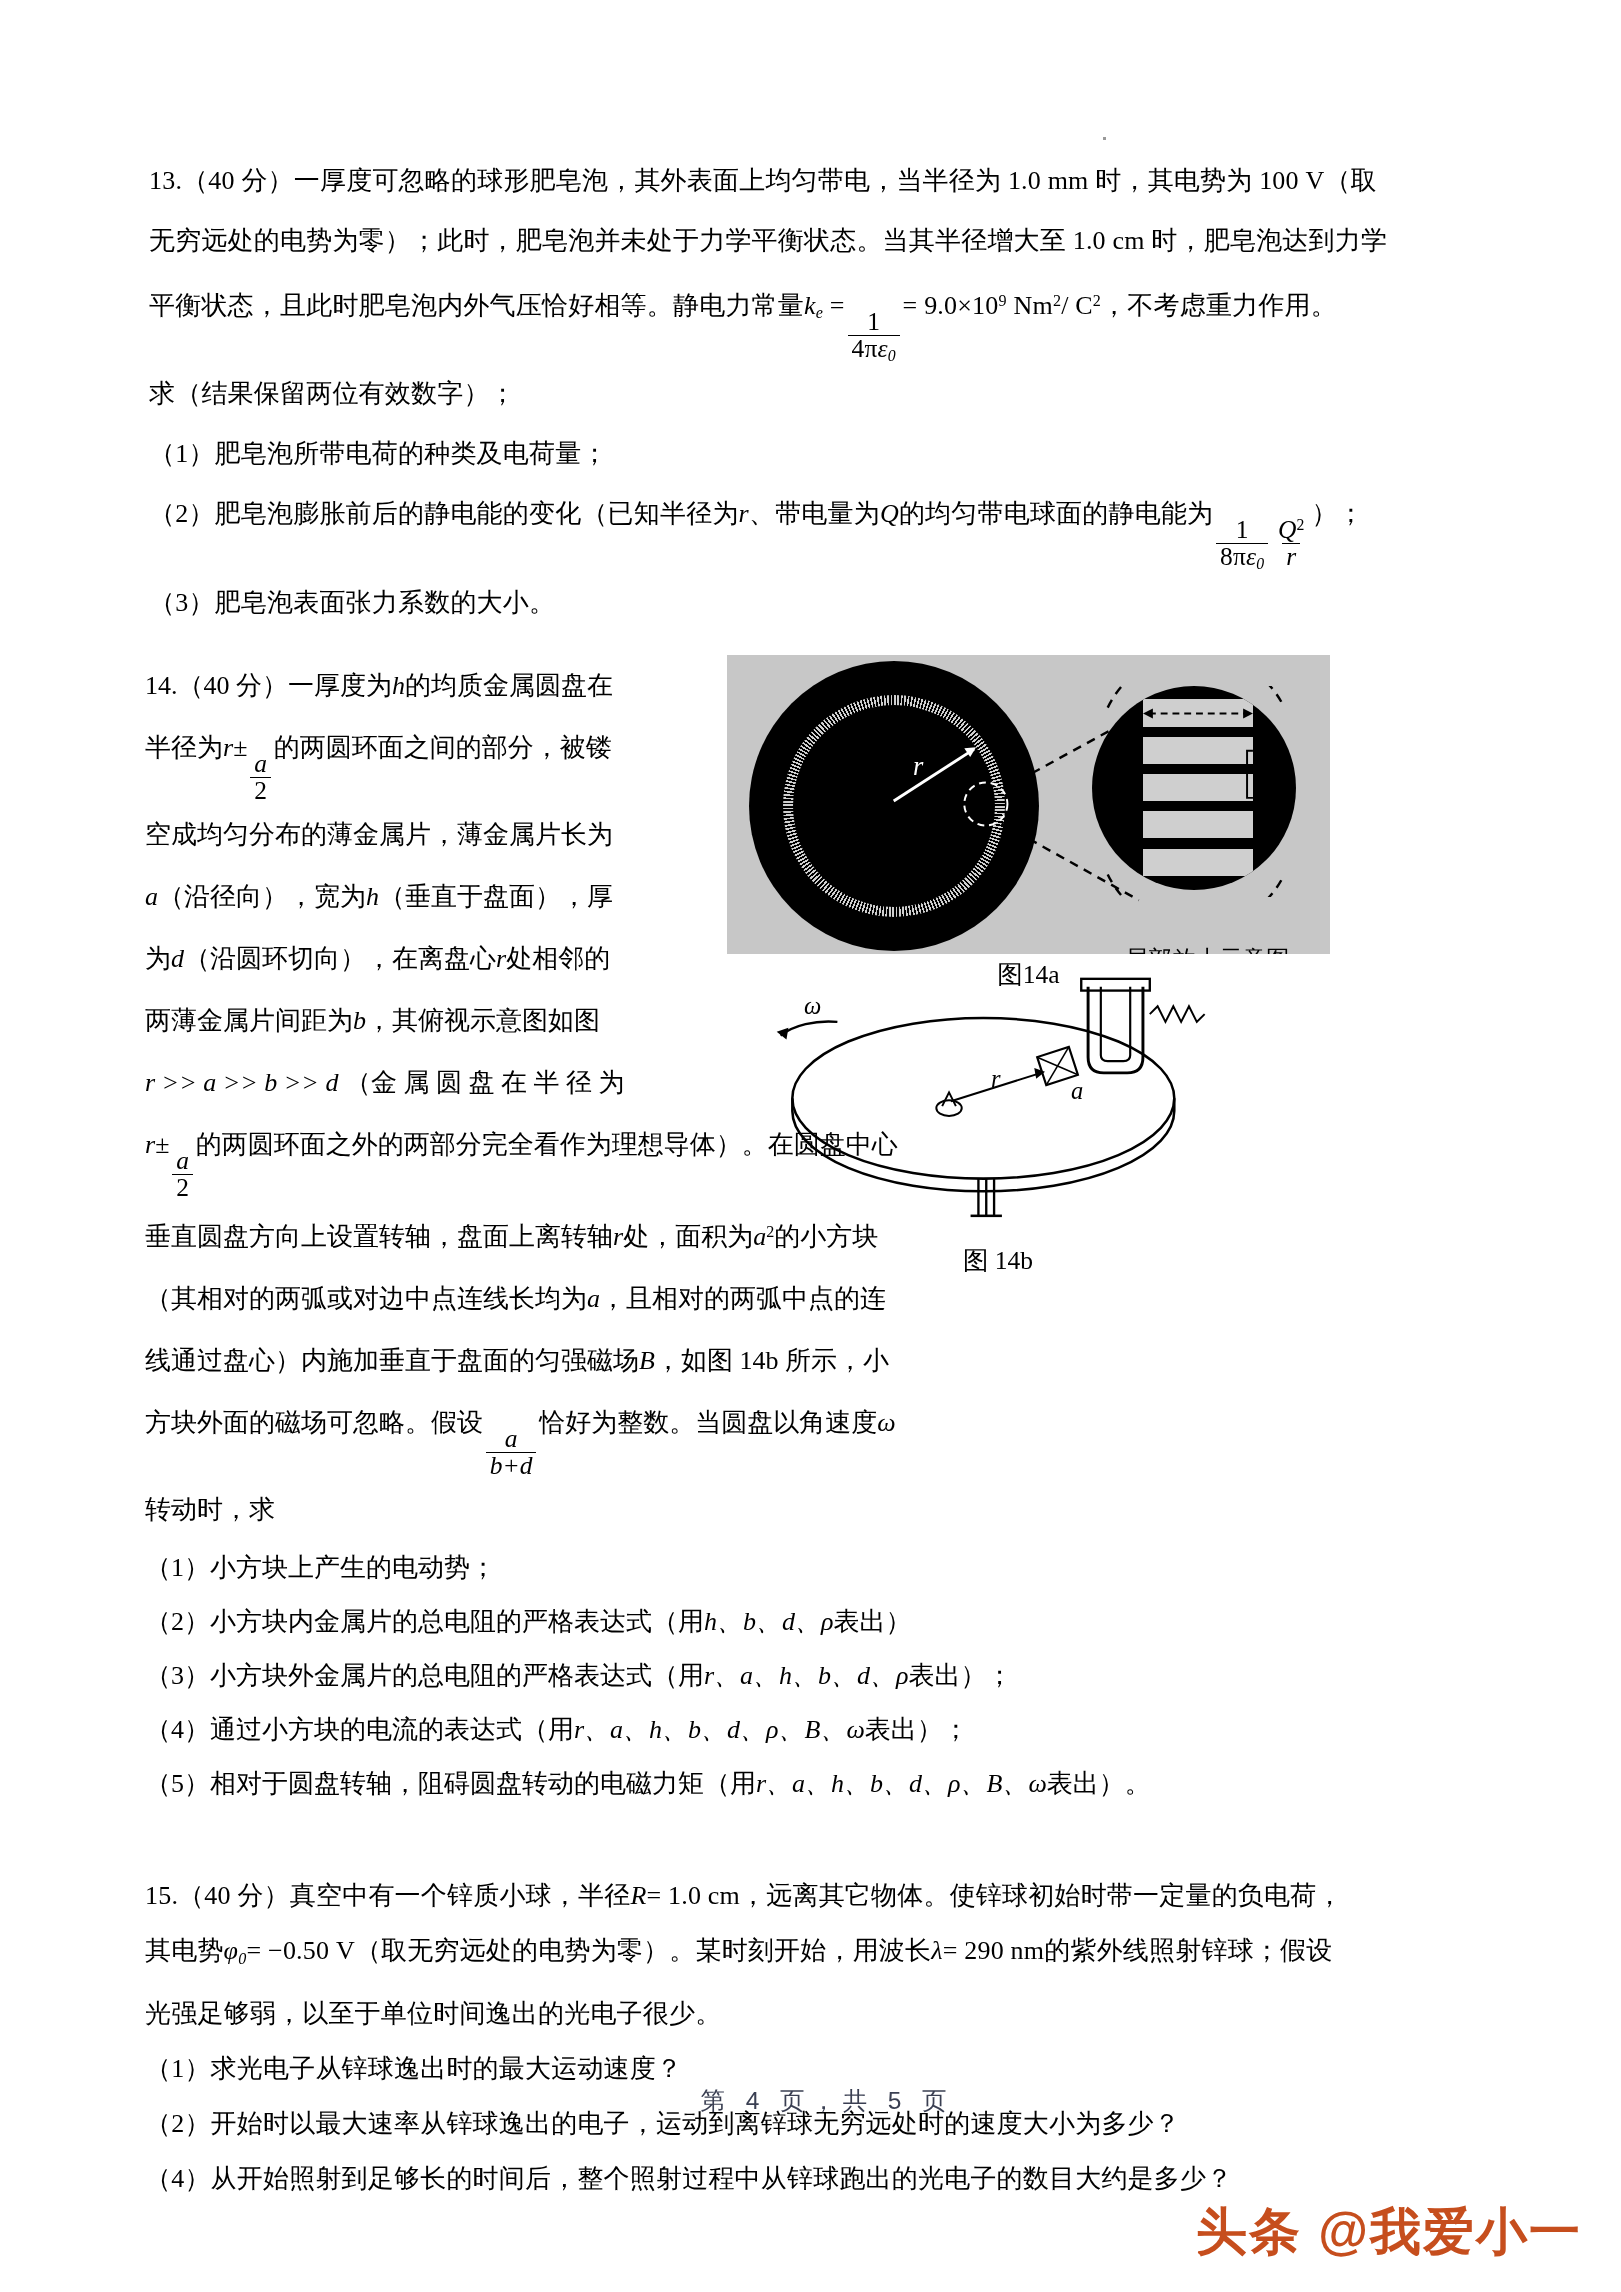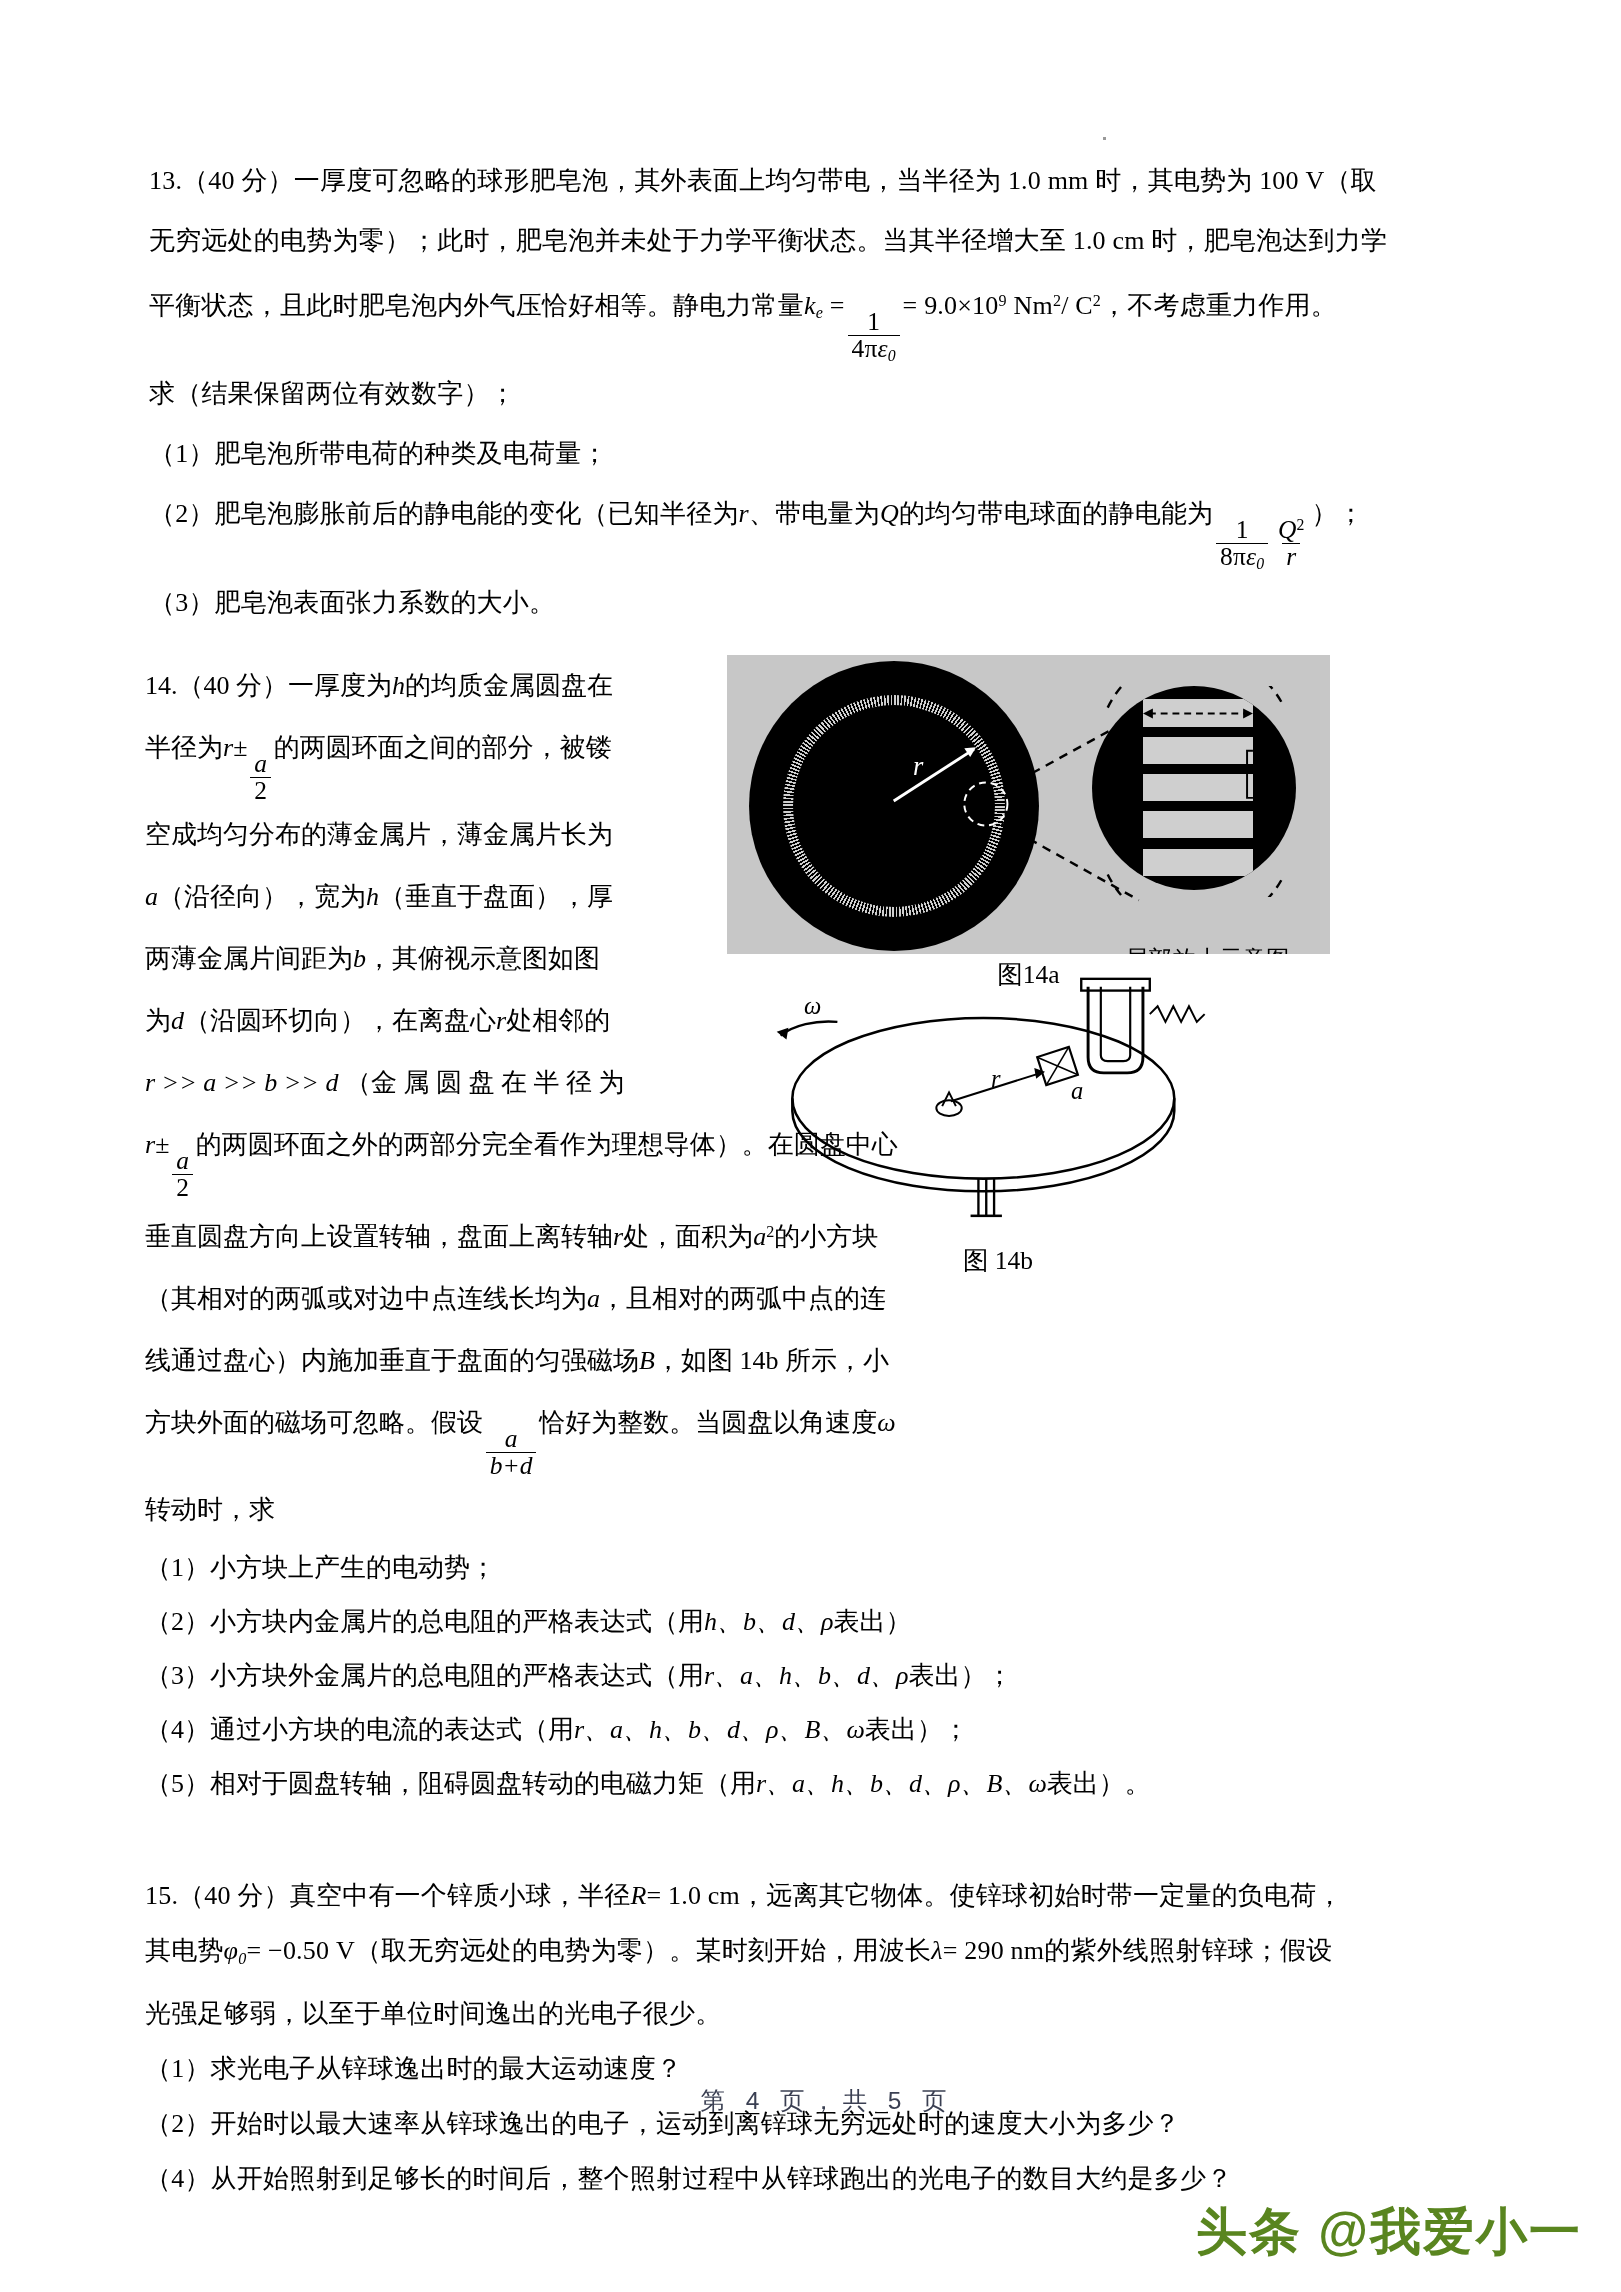--- a/index.html
+++ b/index.html
@@ -132,21 +132,21 @@
     letter-spacing: 6.9px;
     font-family: "Liberation Sans", sans-serif;
     margin-left: 33px;
   }
   .watermark {
     position: absolute;
     right: 39px;
     top: 2198px;
     font-size: 51px;
     font-weight: bold;
-    color: #4d7c0f;
+    color: #c2410c;
     font-family: "Liberation Sans", sans-serif;
     letter-spacing: 2px;
     opacity: 0.93;
   }
   .topdot {
     position: absolute;
     left: 1103px;
     top: 137px;
     width: 2.9px; height: 2.9px;
     background: #999;
@@ -233,22 +233,22 @@
       <div class="fig-caption" style="left:582px;top:302px;width:603px;">图14a</div>
 
       <div class="p14-col">
         <span class="line"><span>14.（40 分）一厚度为</span><span class="mi">h</span><span>的均质金属圆盘在</span></span>
         <span class="line"><span>半径为</span><span class="mi">r</span><span>±</span><span class="frac">
               <span class="num mi">a</span>
               <span class="den">2</span>
             </span><span>的两圆环面之间的部分，被镂</span></span>
         <span class="line">空成均匀分布的薄金属片，薄金属片长为</span>
         <span class="line"><span class="mi">a</span><span>（沿径向），宽为</span><span class="mi">h</span><span>（垂直于盘面），厚</span></span>
+        <span class="line"><span>为</span><span class="mi">d</span><span>（沿圆环切向），在离盘心</span><span class="mi">r</span><span>处相邻的</span></span>
         <span class="line"><span>两薄金属片间距为</span><span class="mi">b</span><span>，其俯视示意图如图</span></span>
-        <span class="line"><span>为</span><span class="mi">d</span><span>（沿圆环切向），在离盘心</span><span class="mi">r</span><span>处相邻的</span></span>
         <span class="line"><span class="mi">r &gt;&gt; a &gt;&gt; b &gt;&gt; d</span>&nbsp;<span>（金 属 圆 盘 在 半 径 为</span></span>
         <span class="line"><span class="mi">r</span><span>±</span><span class="frac">
               <span class="num mi">a</span>
               <span class="den">2</span>
             </span><span>的两圆环面之外的两部分完全看作为理想导体）。在圆盘中心</span></span>
       </div>
 
       <div class="fig14b-box" style="top:316px;">
         <svg width="510" height="284" viewBox="0 0 520 290">
 

